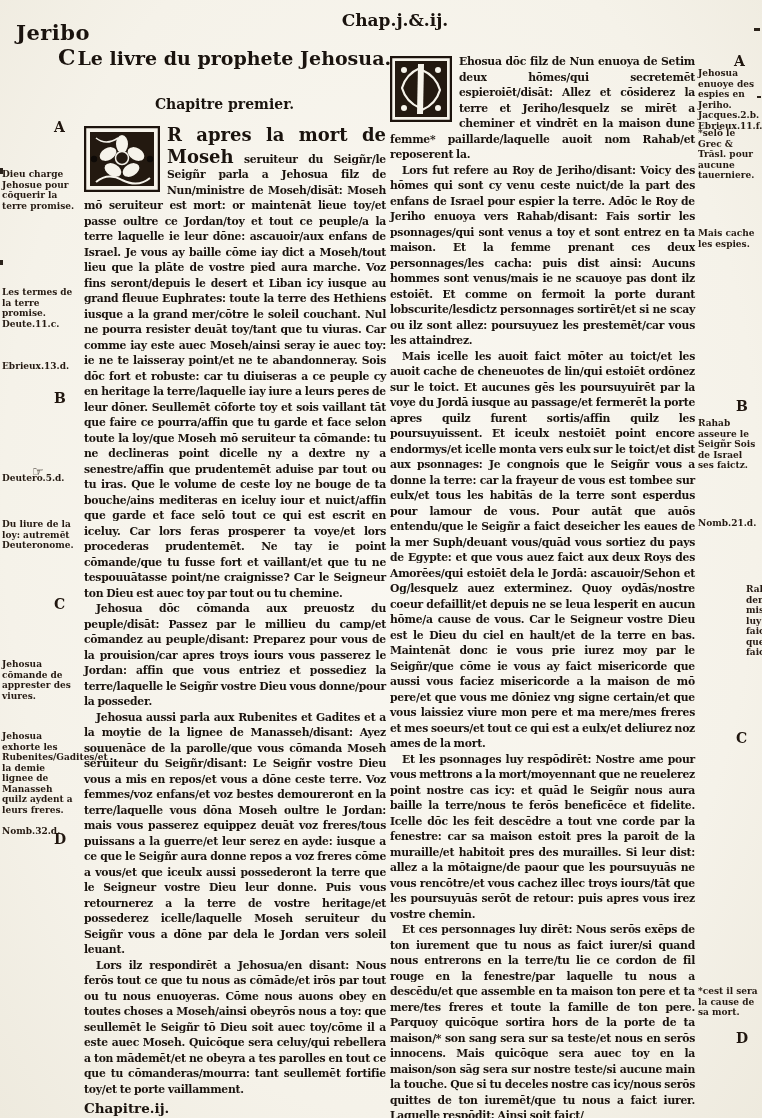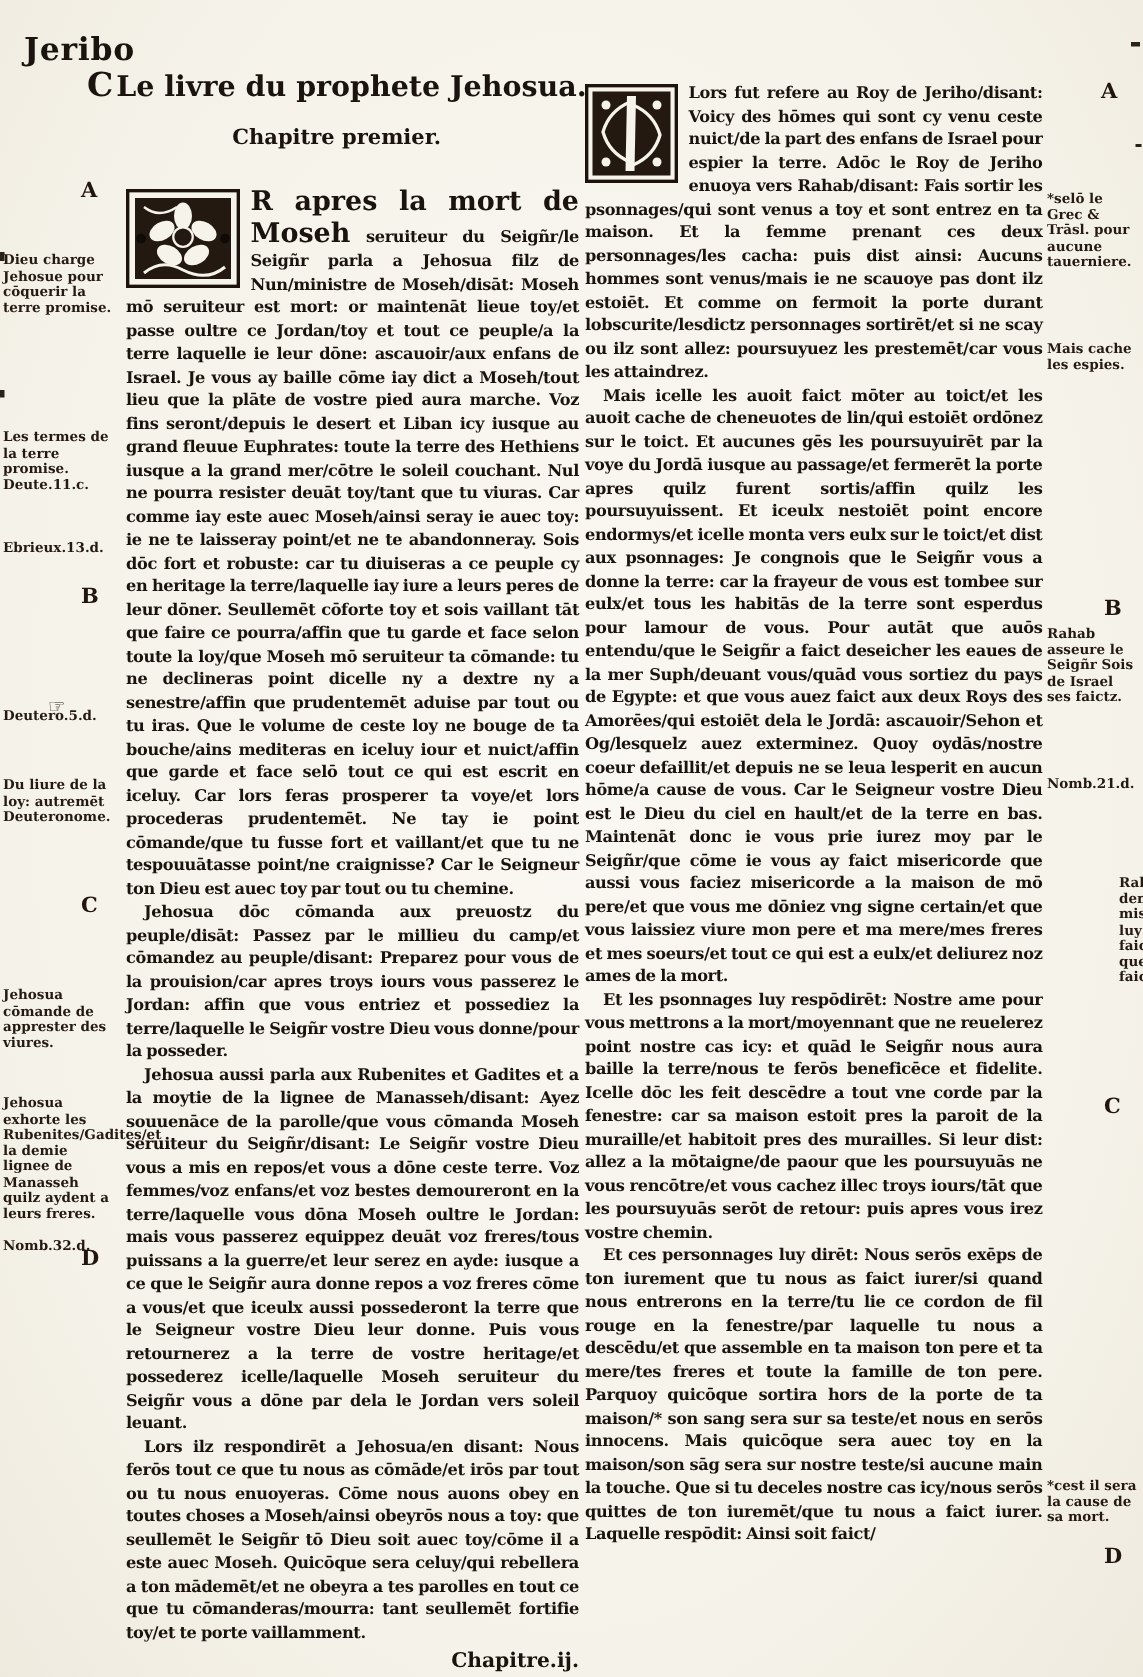--- a/index.html
+++ b/index.html
@@ -6,42 +6,43 @@
   .page {
     position:relative; width:762px; height:1118px; margin:0 auto;
     background:#f7f5ee;
     background-image: radial-gradient(ellipse at 50% 45%, #faf8f2 0%, #f5f2e9 70%, #eeeade 100%);
     font-family:"DejaVu Serif", serif; color:#1a130e; overflow:hidden;
   }
   .running-left { position:absolute; left:16px; top:20px; font-size:21px; font-weight:bold; letter-spacing:0.5px; }
   .chapter-ref { position:absolute; left:305px; top:10px; width:180px; text-align:center; font-size:17px; font-weight:bold; }
   .book-title { position:absolute; left:52px; top:44px; width:345px; text-align:center; font-size:19px; font-weight:bold; white-space:nowrap; }
   .pilcrow { font-size:22px; margin-right:2px; }
-  .chapter-one { position:absolute; left:52px; top:84px; width:345px; text-align:center; font-size:14px; font-weight:bold; }
+  .chapter-one { position:absolute; left:52px; top:96px; width:345px; text-align:center; font-size:14px; font-weight:bold; }
   .col { position:absolute; text-align:justify; font-weight:bold; font-size:10.8px; line-height:15.5px; letter-spacing:-0.25px; word-spacing:-0.6px; }
   .col p { margin:0; }
   .col p + p { text-indent:12px; }
   .col-left  { left:84px; top:124px; width:302px; }
   .col-right { left:390px; top:54px;  width:305px; }
   .opening-line { font-size:18px; line-height:21px; letter-spacing:0; }
   .woodcut { float:left; margin:2px 7px 2px 0; }
-  .chapter-end { text-align:right; text-indent:0 !important; font-size:13.5px; margin-top:4px !important; letter-spacing:0; }
+  .chapter-end { text-align:left; text-indent:0 !important; font-size:13.5px; margin-top:4px !important; letter-spacing:0; }
   .margin-note { position:absolute; font-weight:bold; font-size:9px; line-height:10.5px; color:#251a12; }
   .mn-left  { left:2px;  width:76px;margin-top:31px; }
   .mn-right { left:698px; width:62px; }
   .section-letter { position:absolute; font-size:14px; font-weight:bold; color:#20160f; }
   .manicule { position:absolute; font-family:"DejaVu Sans", sans-serif; font-size:13px; color:#20160f; }
   .artifact { position:absolute; background:#2a221a; }
 </style>
 </head>
 <body>
 
 <div class="page">
 
   <div class="running-left">Jeribo</div>
+  <div class="chapter-ref">Chap.j.&amp;.ij.</div>
 
   <div class="book-title"><span class="pilcrow">C</span><span>Le livre du prophete Jehosua.</span></div>
   <div class="chapter-one">Chapitre premier.</div>
 
   <div class="col col-left">
     <span class="woodcut" style="width:76px;height:66px;">
       <svg width="76" height="66" viewBox="0 0 76 66">
         <rect x="1" y="1" width="74" height="64" fill="#f6f3ea" stroke="#1c130d" stroke-width="2.5"></rect>
         <rect x="6" y="6" width="64" height="54" fill="#231910"></rect>
         <circle cx="10" cy="33" r="3.2" fill="#0e0a07"></circle>
@@ -73,20 +74,21 @@
         <rect x="5" y="5" width="52" height="56" fill="#231910"></rect>
         <path d="M28 8 L34 8 L33 58 L27 58 Z" fill="#f6f3ea"></path>
         <path d="M30 12 Q16 18 12 32 Q16 46 30 52" stroke="#f6f3ea" stroke-width="2.2" fill="none"></path>
         <path d="M32 14 Q46 20 50 34 Q46 48 32 54" stroke="#f6f3ea" stroke-width="2.2" fill="none"></path>
         <circle cx="14" cy="14" r="3" fill="#f6f3ea"></circle>
         <circle cx="48" cy="14" r="3" fill="#f6f3ea"></circle>
         <circle cx="14" cy="52" r="3" fill="#f6f3ea"></circle>
         <circle cx="48" cy="52" r="3" fill="#f6f3ea"></circle>
       </svg>
     </span>
+    <p style="display:inline;">Ehosua dōc filz de Nun enuoya de Setim deux hōmes/qui secretemēt espieroiēt/disāt: Allez et cōsiderez la terre et Jeriho/lesquelz se mirēt a cheminer et vindrēt en la maison dune femme* paillarde/laquelle auoit nom Rahab/et reposerent la.</p>
     <p>Lors fut refere au Roy de Jeriho/disant: Voicy des hōmes qui sont cy venu ceste nuict/de la part des enfans de Israel pour espier la terre. Adōc le Roy de Jeriho enuoya vers Rahab/disant: Fais sortir les psonnages/qui sont venus a toy et sont entrez en ta maison. Et la femme prenant ces deux personnages/les cacha: puis dist ainsi: Aucuns hommes sont venus/mais ie ne scauoye pas dont ilz estoiēt. Et comme on fermoit la porte durant lobscurite/lesdictz personnages sortirēt/et si ne scay ou ilz sont allez: poursuyuez les prestemēt/car vous les attaindrez.</p>
     <p>Mais icelle les auoit faict mōter au toict/et les auoit cache de cheneuotes de lin/qui estoiēt ordōnez sur le toict. Et aucunes gēs les poursuyuirēt par la voye du Jordā iusque au passage/et fermerēt la porte apres quilz furent sortis/affin quilz les poursuyuissent. Et iceulx nestoiēt point encore endormys/et icelle monta vers eulx sur le toict/et dist aux psonnages: Je congnois que le Seigñr vous a donne la terre: car la frayeur de vous est tombee sur eulx/et tous les habitās de la terre sont esperdus pour lamour de vous. Pour autāt que auōs entendu/que le Seigñr a faict deseicher les eaues de la mer Suph/deuant vous/quād vous sortiez du pays de Egypte: et que vous auez faict aux deux Roys des Amorēes/qui estoiēt dela le Jordā: ascauoir/Sehon et Og/lesquelz auez exterminez. Quoy oydās/nostre coeur defaillit/et depuis ne se leua lesperit en aucun hōme/a cause de vous. Car le Seigneur vostre Dieu est le Dieu du ciel en hault/et de la terre en bas. Maintenāt donc ie vous prie iurez moy par le Seigñr/que cōme ie vous ay faict misericorde que aussi vous faciez misericorde a la maison de mō pere/et que vous me dōniez vng signe certain/et que vous laissiez viure mon pere et ma mere/mes freres et mes soeurs/et tout ce qui est a eulx/et deliurez noz ames de la mort.</p>
     <p>Et les psonnages luy respōdirēt: Nostre ame pour vous mettrons a la mort/moyennant que ne reuelerez point nostre cas icy: et quād le Seigñr nous aura baille la terre/nous te ferōs beneficēce et fidelite. Icelle dōc les feit descēdre a tout vne corde par la fenestre: car sa maison estoit pres la paroit de la muraille/et habitoit pres des murailles. Si leur dist: allez a la mōtaigne/de paour que les poursuyuās ne vous rencōtre/et vous cachez illec troys iours/tāt que les poursuyuās serōt de retour: puis apres vous irez vostre chemin.</p>
     <p>Et ces personnages luy dirēt: Nous serōs exēps de ton iurement que tu nous as faict iurer/si quand nous entrerons en la terre/tu lie ce cordon de fil rouge en la fenestre/par laquelle tu nous a descēdu/et que assemble en ta maison ton pere et ta mere/tes freres et toute la famille de ton pere. Parquoy quicōque sortira hors de la porte de ta maison/* son sang sera sur sa teste/et nous en serōs innocens. Mais quicōque sera auec toy en la maison/son sāg sera sur nostre teste/si aucune main la touche. Que si tu deceles nostre cas icy/nous serōs quittes de ton iuremēt/que tu nous a faict iurer. Laquelle respōdit: Ainsi soit faict/</p>
   </div>
 
   <div class="section-letter" style="left:54px;top:119px;">A</div>
   <div class="section-letter" style="left:54px;top:390px;">B</div>
   <div class="section-letter" style="left:54px;top:596px;">C</div>
   <div class="section-letter" style="left:54px;top:831px;">D</div>
@@ -99,20 +101,21 @@
   <div class="margin-note mn-left" style="top:488px;">Du liure de la loy: autremēt Deuteronome.</div>
   <div class="margin-note mn-left" style="top:628px;">Jehosua cōmande de apprester des viures.</div>
   <div class="margin-note mn-left" style="top:700px;">Jehosua exhorte les Rubenites/Gadites/et la demie lignee de Manasseh quilz aydent a leurs freres.</div>
   <div class="margin-note mn-left" style="top:795px;">Nomb.32.d.</div>
 
   <div class="section-letter" style="left:734px;top:53px;">A</div>
   <div class="section-letter" style="left:736px;top:398px;">B</div>
   <div class="section-letter" style="left:736px;top:730px;">C</div>
   <div class="section-letter" style="left:736px;top:1030px;">D</div>
 
+  <div class="margin-note mn-right" style="top:68px;">Jehosua enuoye des espies en Jeriho. Jacques.2.b. Ebrieux.11.f.</div>
   <div class="margin-note mn-right" style="top:128px;">*selō le Grec &amp; Trāsl. pour aucune tauerniere.</div>
   <div class="margin-note mn-right" style="top:228px;">Mais cache les espies.</div>
   <div class="margin-note mn-right" style="top:418px;">Rahab asseure le Seigñr Sois de Israel ses faictz.</div>
   <div class="margin-note mn-right" style="top:518px;">Nomb.21.d.</div>
   <div class="margin-note mn-right" style="top:584px;margin-left:48px;">Rahab demāde misericorde luy estre faicte ainsi quelle a faict.</div>
   <div class="margin-note mn-right" style="top:986px;">*cest il sera la cause de sa mort.</div>
 
   <div class="artifact" style="right:2px;top:28px;width:6px;height:3px;"></div>
   <div class="artifact" style="right:1px;top:96px;width:4px;height:2px;"></div>
   <div class="artifact" style="left:0;top:168px;width:3px;height:6px;"></div>

